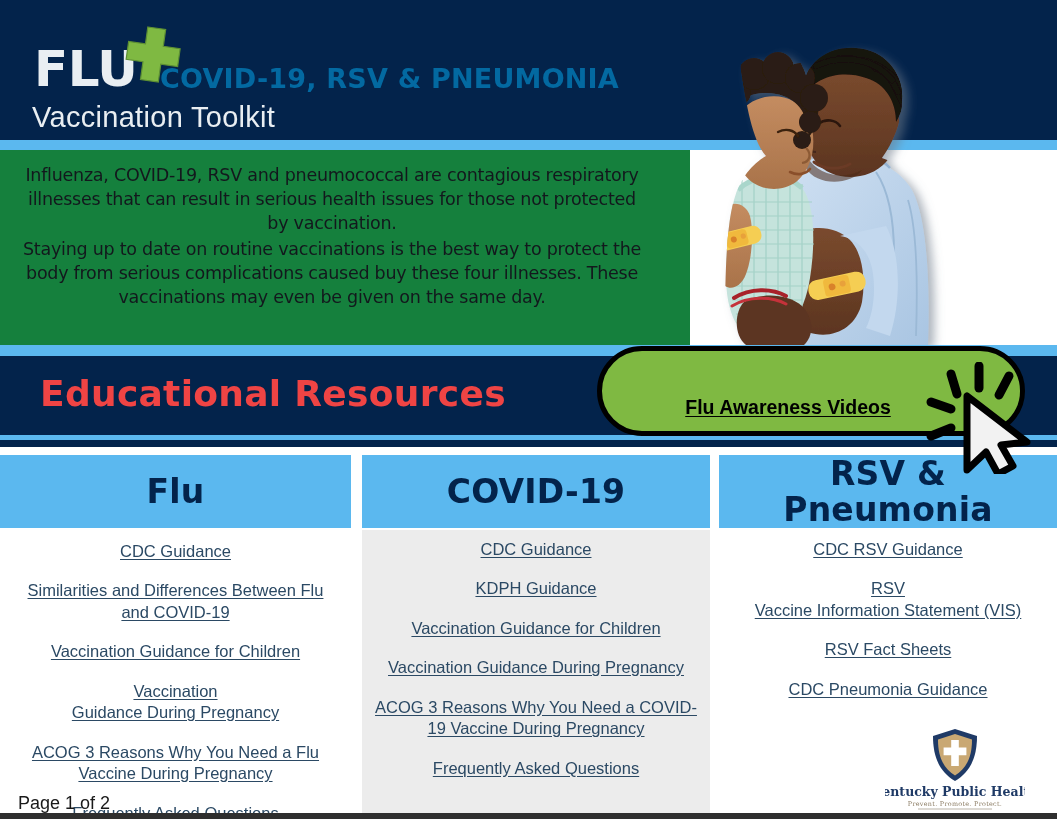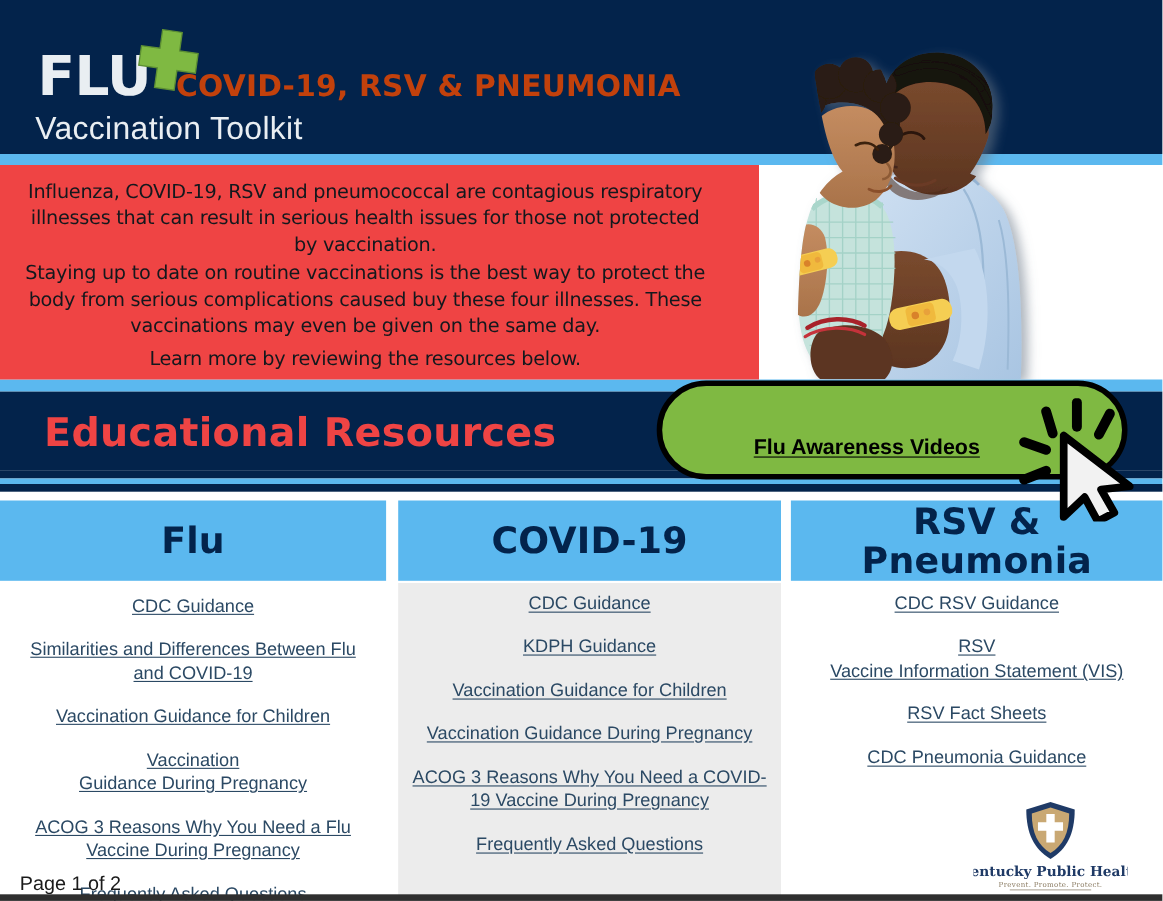--- a/index.html
+++ b/index.html
@@ -58,21 +58,21 @@
     width: 62px; height: 62px;
     z-index: 2;
   }
   .brand-plus svg { display: block; }
   .brand-sub {
     position: absolute;
     left: 130px; top: 41px;
     font-family: "DejaVu Sans", sans-serif;
     font-weight: bold;
     font-size: 27px;
-    color: #c2410c;
+    color: #0369a1;
     letter-spacing: 0.2px;
     white-space: nowrap;
   }
   .brand-toolkit {
     position: absolute;
     left: 2px; top: 79px;
     font-family: "Liberation Sans", sans-serif;
     font-size: 29px;
     font-weight: 300;
     color: #e9eef2;
@@ -89,21 +89,21 @@
     overflow: visible;
   }
   .photo-wrap svg { display: block; }
 
   
   .intro {
     position: absolute;
     left: 0; top: 150px;
     width: 690px;
     height: 195px;
-    background: #ef4444;
+    background: #15803d;
     z-index: 2;
   }
   .intro p {
     margin: 0;
     text-align: center;
     color: #13181d;
     font-family: "DejaVu Sans", sans-serif;
     font-size: 17.5px;
     line-height: 1.38;
     letter-spacing: -0.25px;
@@ -389,21 +389,20 @@
           <path d="M44 258 C60 248 82 248 96 256" fill="none" stroke="#a8232a" stroke-width="4" stroke-linecap="round"></path>
           <path d="M42 266 C58 256 82 256 96 264" fill="none" stroke="#c5333a" stroke-width="3" stroke-linecap="round"></path>
         </g>
       </g>
     </svg>
   </div>
 
   <div class="intro">
     <p class="p1">Influenza, COVID-19, RSV and pneumococcal are contagious respiratory illnesses that can result in serious health issues for those not protected by vaccination.</p>
     <p class="p2">Staying up to date on routine vaccinations is the best way to protect the body from serious complications caused buy these four illnesses. These vaccinations may even be given on the same day.</p>
-    <p class="p3">Learn more by reviewing the resources below.</p>
   </div>
 
   <div class="res-stripe-top"></div>
   <div class="res-band"></div>
   <div class="res-title">Educational Resources</div>
   <div class="rule-a"></div>
   <div class="rule-b"></div>
   <div class="rule-c"></div>
 
   <div class="cta">

